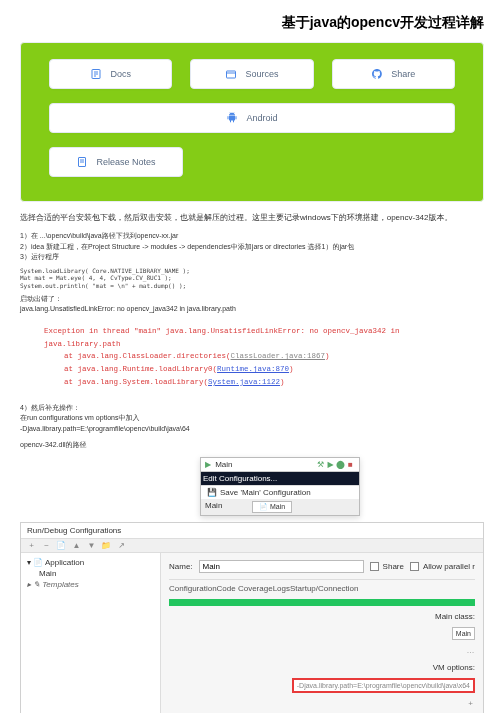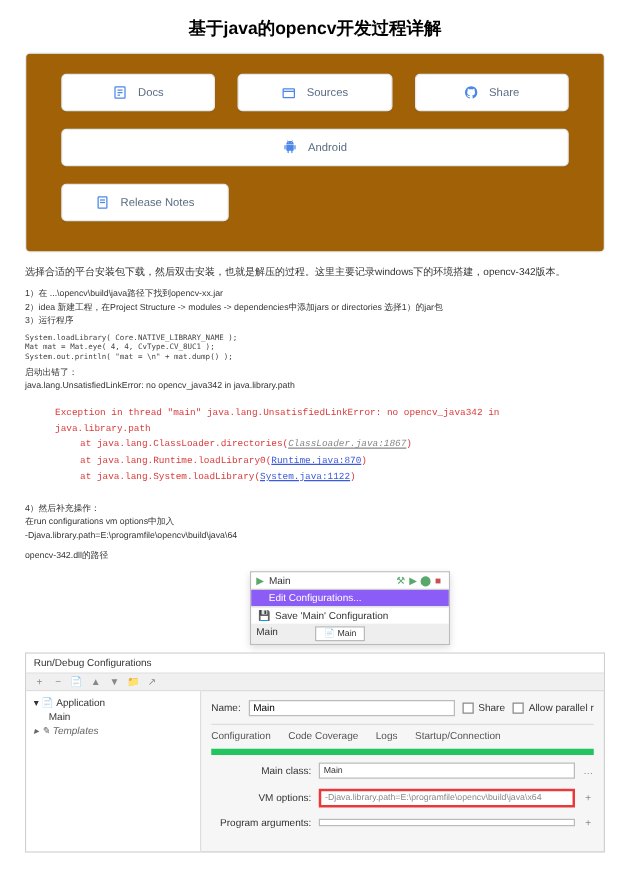--- a/index.html
+++ b/index.html
@@ -1,53 +1,53 @@
 <!DOCTYPE html>
 <html><head>
 <meta charset="utf-8">
 <style>
 * { margin: 0; padding: 0; box-sizing: border-box; }
 body { font-family: Arial, "Microsoft YaHei", sans-serif; font-size: 9px; color: #333; background: #fff; width: 504px; }
 .container { padding: 14px 20px; }
-.title { text-align: center; font-size: 14px; font-weight: bold; color: #000; margin-bottom: 10px; }
+.title { text-align: right; font-size: 14px; font-weight: bold; color: #000; margin-bottom: 10px; }
 .h2 { font-size: 10px; font-weight: bold; margin: 8px 0 6px; color: #000; }
-.download-panel { background: #a16207; border: 1px solid #e8edf3; border-radius: 4px; padding: 16px 28px 10px; margin: 6px 0 10px; }
+.download-panel { background: #84cc16; border: 1px solid #e8edf3; border-radius: 4px; padding: 16px 28px 10px; margin: 6px 0 10px; }
 .dl-row { display: flex; gap: 18px; margin-bottom: 14px; }
 .dl-btn { flex: 1; background: #fff; border: 1px solid #e3e9f2; border-radius: 4px; padding: 8px 4px; display: flex; align-items: center; justify-content: center; gap: 8px; font-size: 9px; color: #5a6b82; box-shadow: 0 1px 2px rgba(0,0,0,0.03); }
 .dl-icon { width: 12px; height: 12px; display: flex; align-items: center; justify-content: center; color: #4b87e8; }
 .dl-icon svg { width: 12px; height: 12px; }
 .note-text { font-size: 8px; color: #333; margin: 4px 0 8px; }
 .small-list { font-size: 7px; color: #333; line-height: 1.5; margin: 4px 0; }
 .code-small { font-size: 6px; color: #444; font-family: monospace; line-height: 1.3; margin: 3px 0; }
 .error-block { background: #fff; padding: 6px 4px; font-family: "Courier New", monospace; font-size: 7.5px; line-height: 1.7; margin: 4px 0 8px; }
 .err-red { color: #d93b3b; }
 .err-blue { color: #3b5bd9; text-decoration: underline; }
-.err-gray { color: #888; text-decoration: underline; font-style: italic; }
+.err-gray { color: #888; text-decoration: underline; }
 .screenshot-menu { width: 160px; margin: 6px 0 6px 180px; background: #f4f4f4; border: 1px solid #bbb; font-size: 8px; box-shadow: 0 2px 6px rgba(0,0,0,0.15); }
 .menu-row { display: flex; align-items: center; padding: 2px 4px; gap: 4px; }
 .menu-main { background: #fff; border-bottom: 1px solid #ccc; }
 .menu-play { color: #59a869; }
-.menu-edit { background: #8b5cf6; color: #fff; padding: 2px 14px; }
+.menu-edit { background: #0f172a; color: #fff; padding: 2px 2px; }
 .menu-save { background: #fff; padding: 2px 6px; border-top: 1px solid #ddd; }
 .menu-bottom { display: flex; padding: 2px 4px; background: #eee; gap: 30px; }
 .menu-small-btn { background: #fff; border: 1px solid #bbb; padding: 1px 6px; font-size: 7px; }
 .config-panel { border: 1px solid #d0d0d0; background: #f6f6f6; font-size: 8px; margin-top: 4px; }
 .config-title { background: #fff; padding: 3px 6px; border-bottom: 1px solid #ddd; font-size: 8px; color: #333; }
 .config-toolbar { display: flex; align-items: center; padding: 2px 6px; background: #f0f0f0; border-bottom: 1px solid #ddd; gap: 6px; font-size: 8px; color: #666; }
 .config-body { display: flex; }
 .config-left { width: 140px; border-right: 1px solid #ddd; padding: 4px; background: #fff; }
 .tree-item { padding: 1px 2px; font-size: 8px; color: #333; }
 .tree-main { margin-left: 12px; }
 .tree-templates { color: #666; font-style: italic; }
 .config-right { flex: 1; padding: 4px 8px; }
 .cr-top { display: flex; align-items: center; gap: 6px; padding: 3px 0 6px; border-bottom: 1px solid #ddd; }
 .cr-input { flex: 1; border: 1px solid #bbb; background: #fff; padding: 1px 3px; font-size: 8px; }
-.cr-tabs { display: flex; gap: 14px; padding: 4px 0 6px; border-bottom: 5px solid #22c55e; font-size: 8px; color: #555; }
+.cr-tabs { display: flex; padding: 4px 0 6px; border-bottom: 7px solid #22c55e; font-size: 8px; color: #555; }
 .cr-form { padding: 6px 0; }
-.cr-row { display: flex; align-items: center; gap: 6px; margin-bottom: 8px; }
+.cr-row { display: flex; align-items: flex-end; gap: 6px; margin-bottom: 8px; flex-direction: column; }
 .cr-label { width: 80px; font-size: 8px; color: #333; text-align: right; }
 .cr-field { flex: 1; border: 1px solid #bbb; background: #fff; padding: 2px 3px; font-size: 7px; color: #333; }
 .cr-field-red { border: 2px solid #e83a3a; color: #888; }
 .cr-check { display: flex; align-items: center; gap: 4px; }
 .checkbox-box { width: 9px; height: 9px; border: 1px solid #888; background: #fff; }
 .toolbar-icons { display: flex; gap: 1px; }
 .ti { width: 9px; height: 9px; display: inline-flex; align-items: center; justify-content: center; font-size: 8px; color: #888; }
 </style>
 </head>
 <body>

